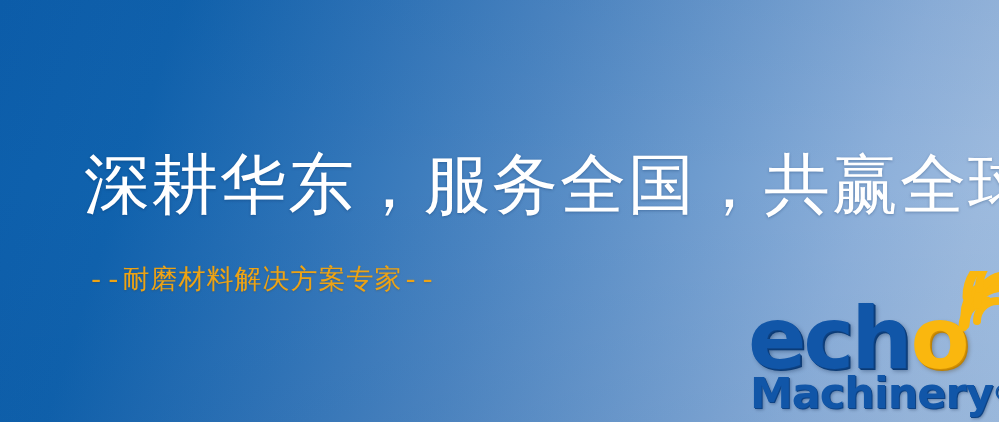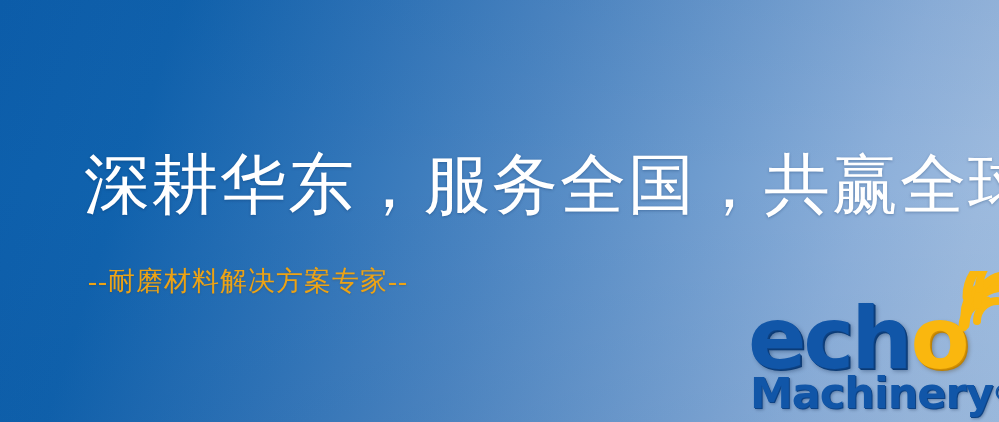--- a/index.html
+++ b/index.html
@@ -51,21 +51,21 @@
     color: #ffffff;
     white-space: nowrap;
     text-shadow: 0 1px 3px rgba(0, 36, 80, 0.30);
   }
 
   
   #subtitle {
     position: absolute;
     left: 88px;
     top: 268px;
-    font-family: Liberation Serif, serif;
+    font-family: Liberation Mono, monospace;
     font-size: 27px;
     line-height: 1.0;
     letter-spacing: 1px;
     color: #eda314;
     white-space: nowrap;
     text-shadow: 0 1px 2px rgba(80, 50, 0, 0.22);
   }
 
   
   #logo {

